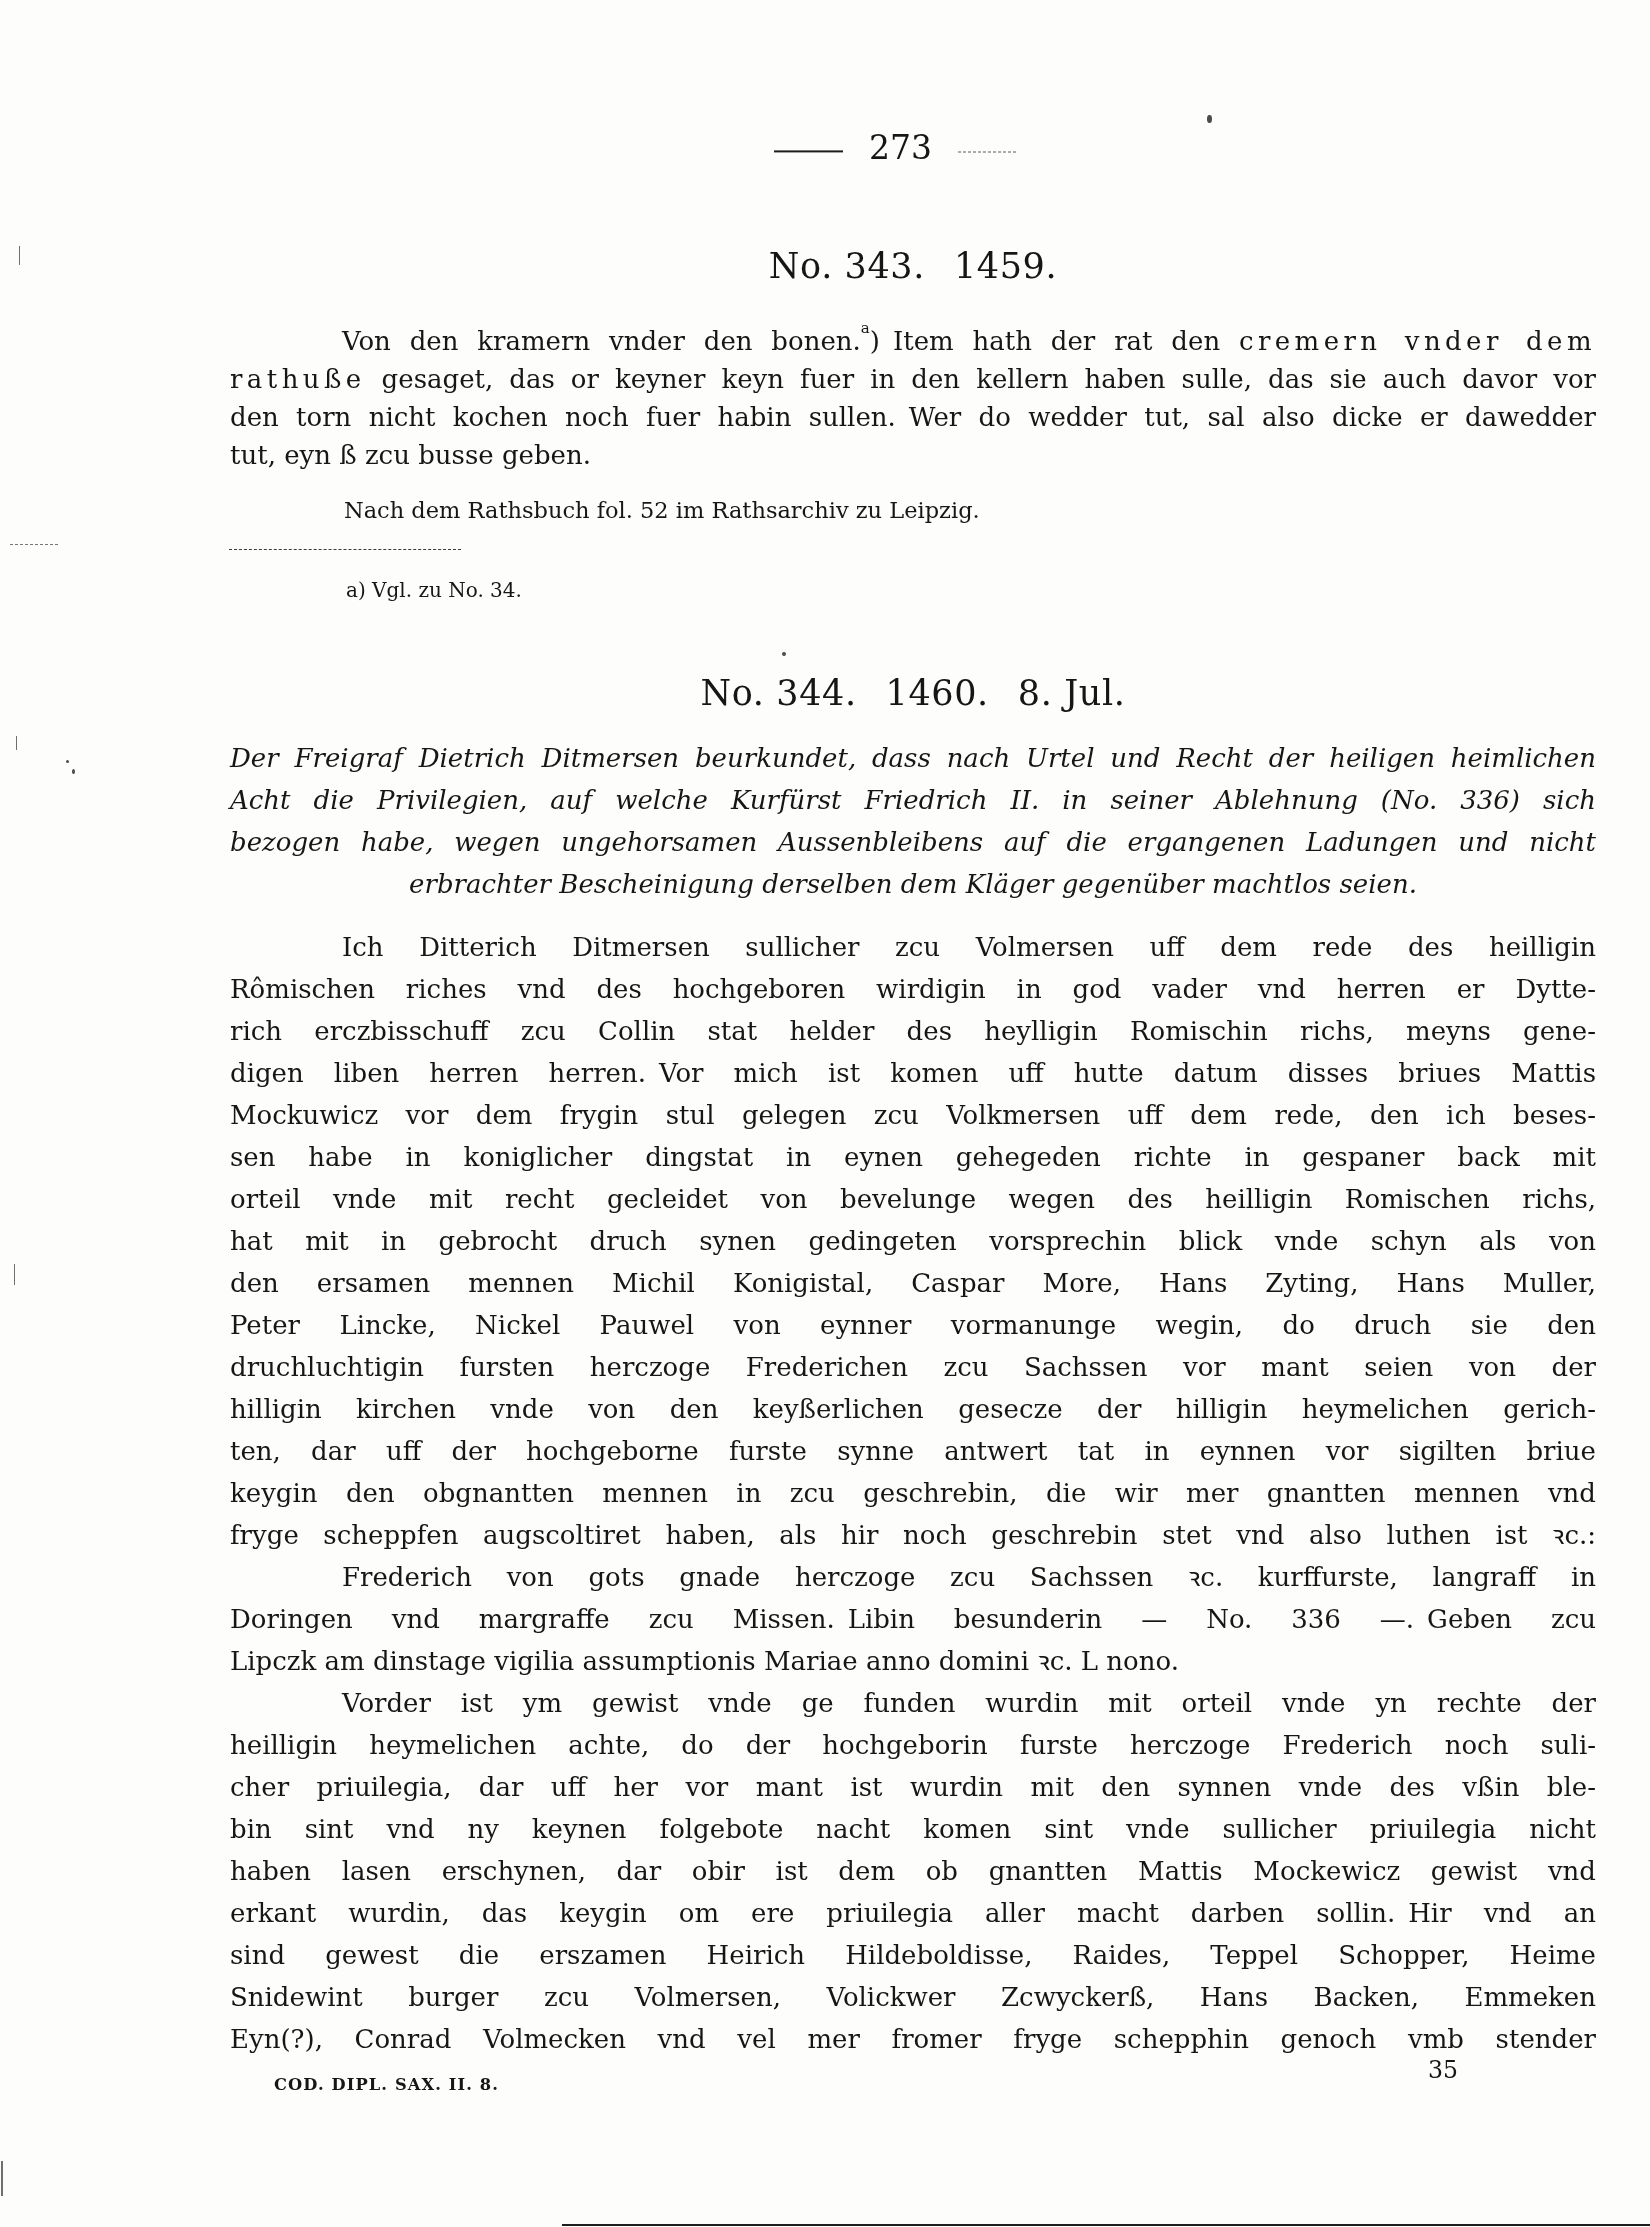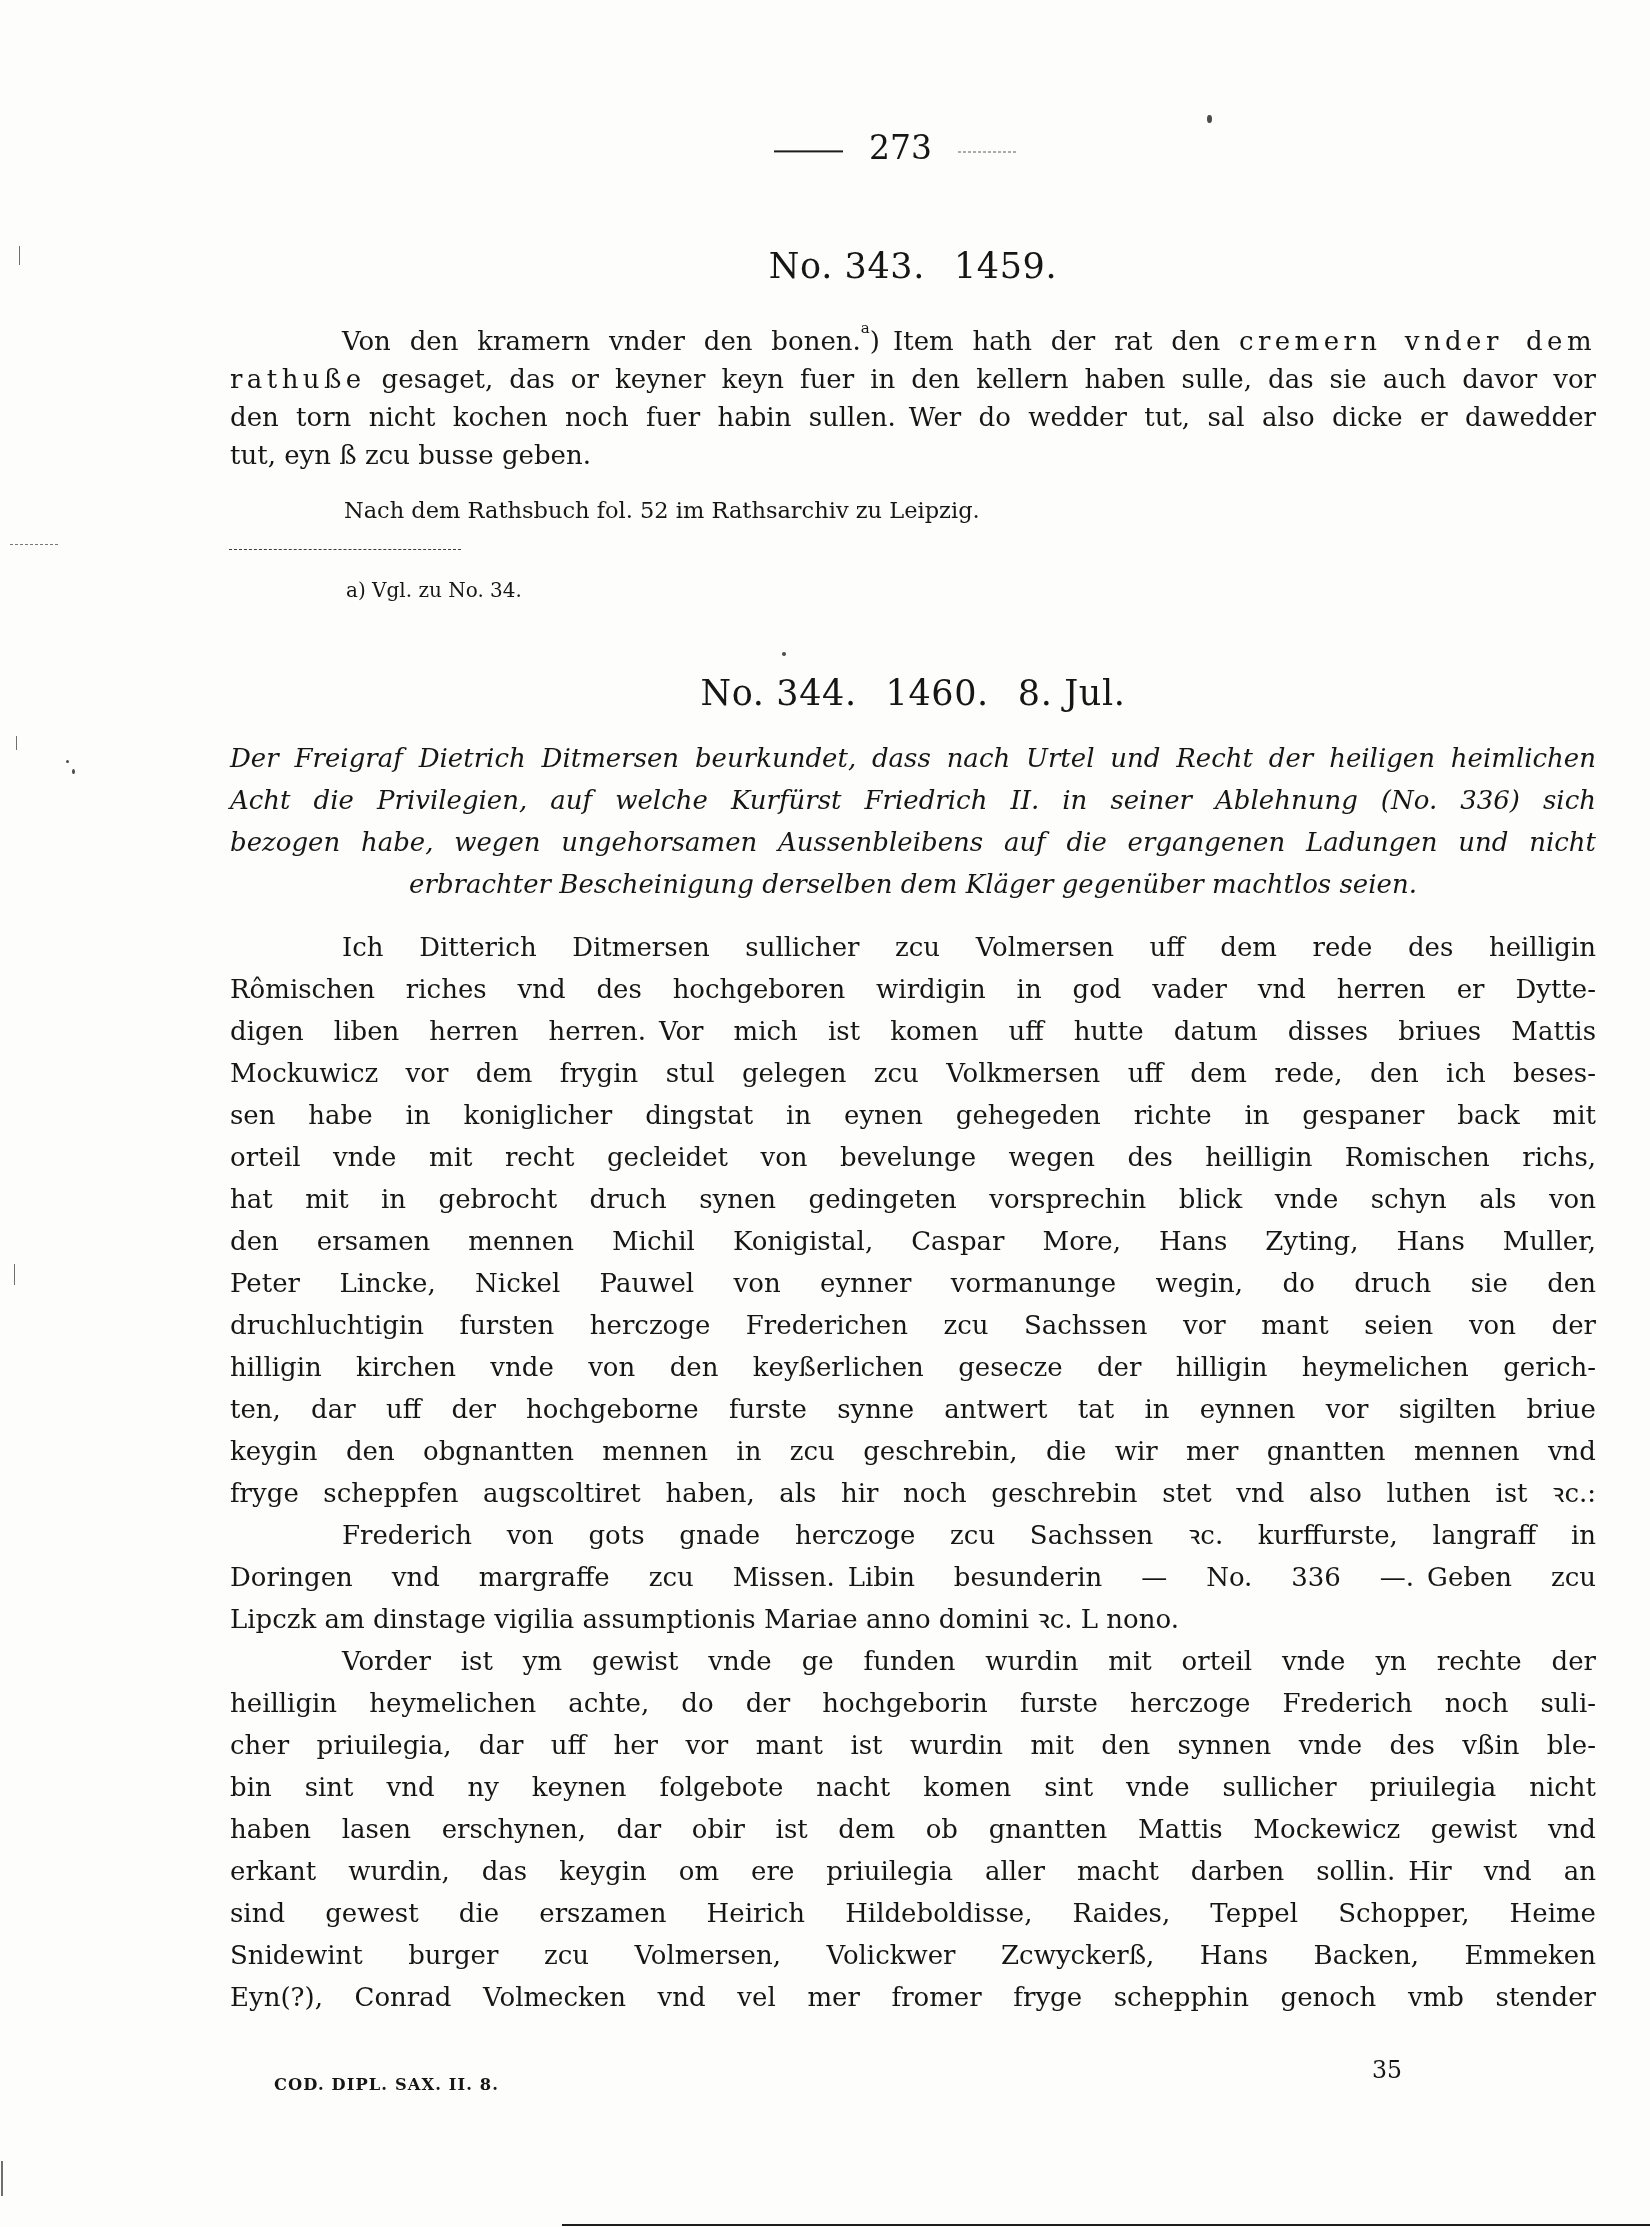--- a/index.html
+++ b/index.html
@@ -52,21 +52,21 @@
   .source-line{left:344px;top:497px;font-size:22.5px;}
   .footnote-line{left:346px;top:578px;font-size:20px;}
   .divider{
     left:229px;top:549px;width:232px;height:0;
     border-top:1.7px dashed #3b3b3b;
   }
   .divider-margin{left:10px;top:544px;width:48px;height:0;border-top:1.7px dashed #777;}
 
   
   .footer-left{left:274px;top:2075px;font-size:16.3px;font-weight:600;letter-spacing:1.1px;}
-  .footer-right{left:1372px;top:2056px;font-size:23.6px;}
+  .footer-right{left:1428px;top:2056px;font-size:23.6px;}
 
   
   .artifact{background:#6f6f6f;}
   .dot{border-radius:50%;background:#4c4c4c;}
 </style>
 </head>
 <body>
 
 <div class="abs pagenum-row">
   <div class="pagenum-inner">
@@ -102,20 +102,21 @@
     <div class="line">Der Freigraf Dietrich Ditmersen beurkundet, dass nach Urtel und Recht der heiligen heimlichen</div>
     <div class="line">Acht die Privilegien, auf welche Kurfürst Friedrich II. in seiner Ablehnung (No. 336) sich</div>
     <div class="line">bezogen habe, wegen ungehorsamen Aussenbleibens auf die ergangenen Ladungen und nicht</div>
     <div class="line center">erbrachter Bescheinigung derselben dem Kläger gegenüber machtlos seien.</div>
   </div>
 
 <div id="body344" class="abs textblock" style="top:926px;">
     <div class="para">
       <div class="line">Ich Ditterich Ditmersen sullicher zcu Volmersen uff dem rede des heilligin</div>
       <div class="line">Rômischen riches vnd des hochgeboren wirdigin in god vader vnd herren er Dytte-</div>
+      <div class="line">rich erczbisschuff zcu Collin stat helder des heylligin Romischin richs, meyns gene-</div>
       <div class="line">digen liben herren herren. Vor mich ist komen uff hutte datum disses briues Mattis</div>
       <div class="line">Mockuwicz vor dem frygin stul gelegen zcu Volkmersen uff dem rede, den ich beses-</div>
       <div class="line">sen habe in koniglicher dingstat in eynen gehegeden richte in gespaner back mit</div>
       <div class="line">orteil vnde mit recht gecleidet von bevelunge wegen des heilligin Romischen richs,</div>
       <div class="line">hat mit in gebrocht druch synen gedingeten vorsprechin blick vnde schyn als von</div>
       <div class="line">den ersamen mennen Michil Konigistal, Caspar More, Hans Zyting, Hans Muller,</div>
       <div class="line">Peter Lincke, Nickel Pauwel von eynner vormanunge wegin, do druch sie den</div>
       <div class="line">druchluchtigin fursten herczoge Frederichen zcu Sachssen vor mant seien von der</div>
       <div class="line">hilligin kirchen vnde von den keyßerlichen gesecze der hilligin heymelichen gerich-</div>
       <div class="line">ten, dar uff der hochgeborne furste synne antwert tat in eynnen vor sigilten briue</div>

